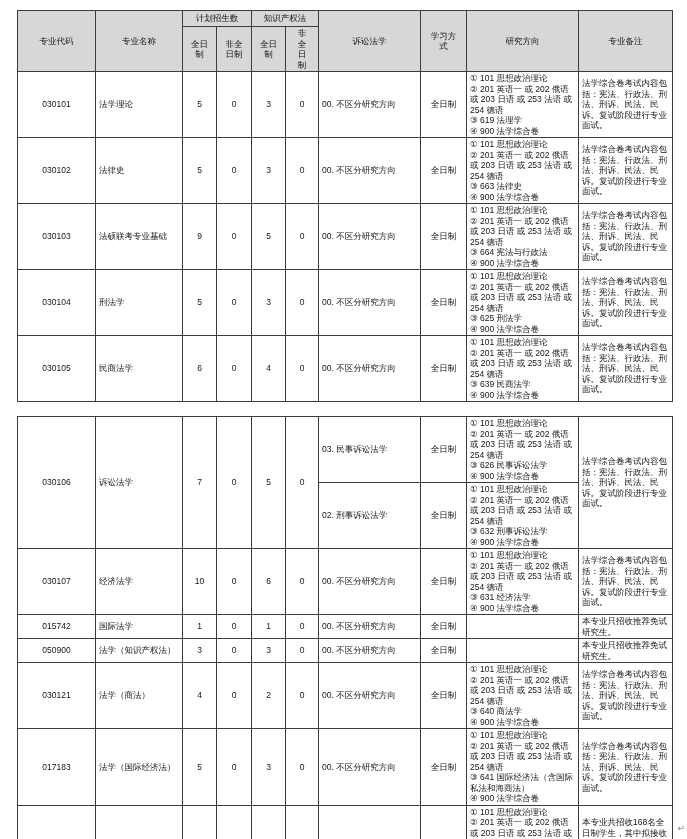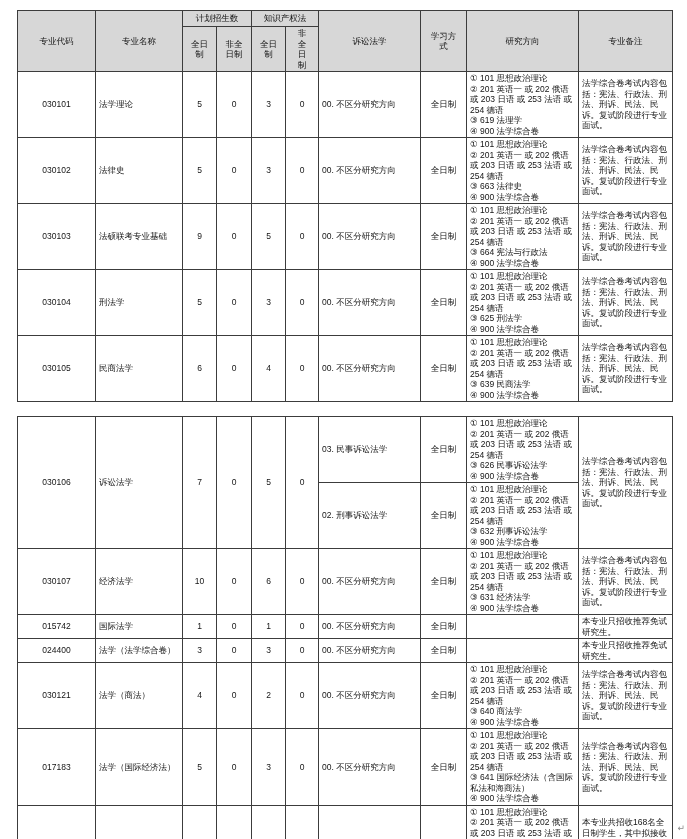--- a/index.html
+++ b/index.html
@@ -206,22 +206,22 @@
       <td class="c">1</td>
       <td class="c">0</td>
       <td class="c">1</td>
       <td class="c">0</td>
       <td class="l">00. 不区分研究方向</td>
       <td class="c">全日制</td>
       <td class="l pre"></td>
       <td class="l">本专业只招收推荐免试研究生。</td>
     </tr>
     <tr class="h24">
-      <td class="c">024400</td>
-      <td class="l">法学（法学综合卷）</td>
+      <td class="c">050900</td>
+      <td class="l">法学（知识产权法）</td>
       <td class="c">3</td>
       <td class="c">0</td>
       <td class="c">3</td>
       <td class="c">0</td>
       <td class="l">00. 不区分研究方向</td>
       <td class="c">全日制</td>
       <td class="l pre"></td>
       <td class="l">本专业只招收推荐免试研究生。</td>
     </tr>
     <tr class="h56">

